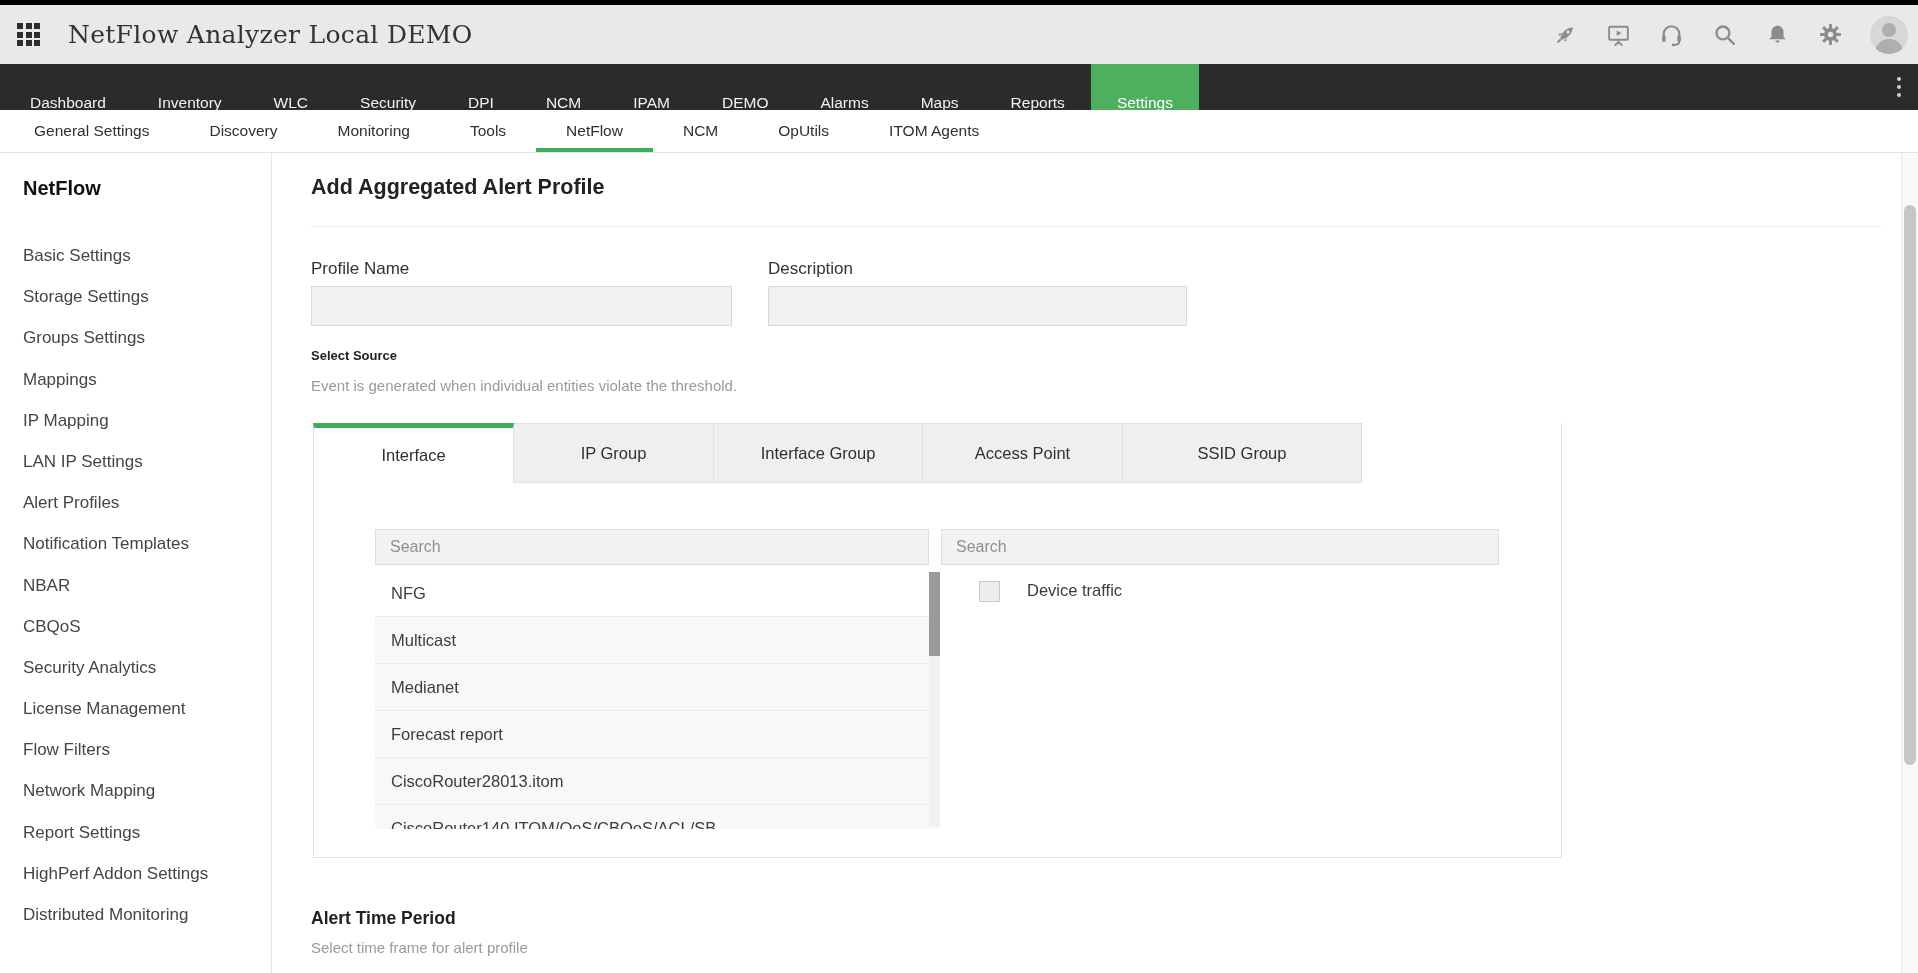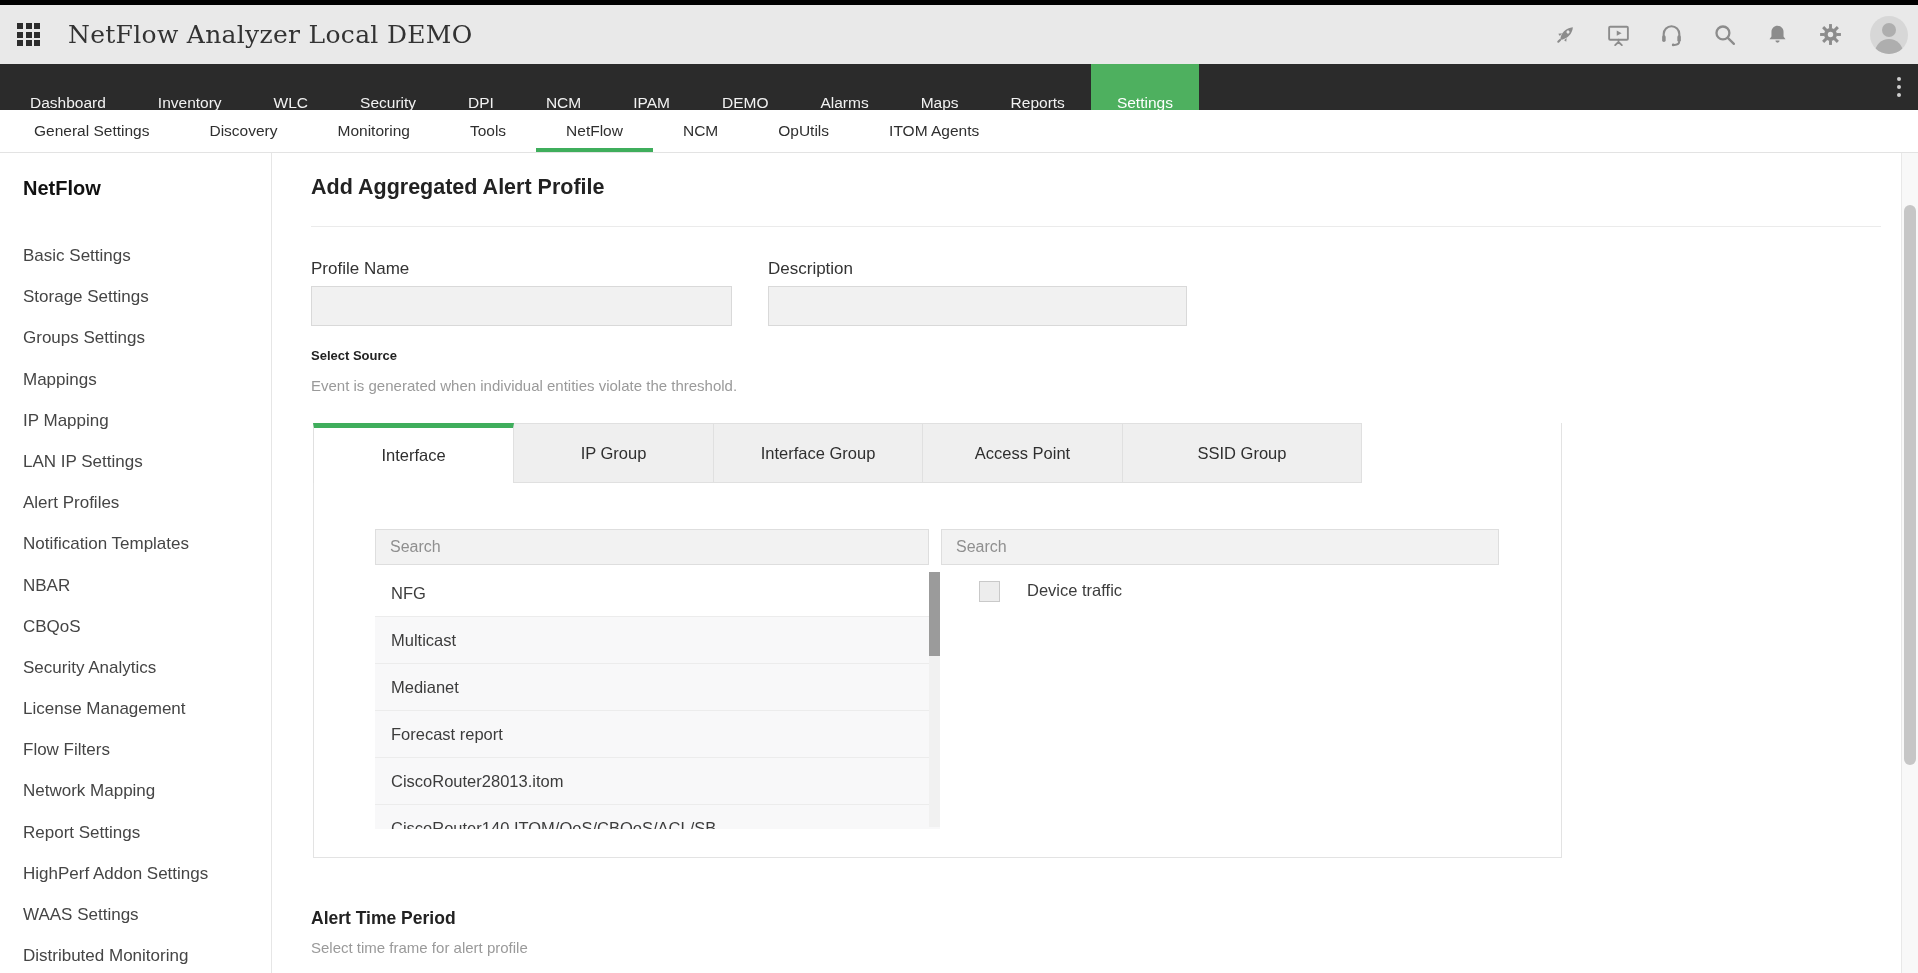--- a/index.html
+++ b/index.html
@@ -223,21 +223,20 @@
       <li class="side-item">Alert Profiles</li>
       <li class="side-item">Notification Templates</li>
       <li class="side-item">NBAR</li>
       <li class="side-item">CBQoS</li>
       <li class="side-item">Security Analytics</li>
       <li class="side-item">License Management</li>
       <li class="side-item">Flow Filters</li>
       <li class="side-item">Network Mapping</li>
       <li class="side-item">Report Settings</li>
       <li class="side-item">HighPerf Addon Settings</li>
-      <li class="side-item">WAAS Settings</li>
       <li class="side-item">Distributed Monitoring</li>
     </ul>
   </div>
 
   <div class="content">
     <div class="page-title">Add Aggregated Alert Profile</div>
     <div class="title-rule"></div>
 
     <div class="f-label lab-pn">Profile Name</div>
     <input class="txt-input in-pn" type="text" value="" style="">

